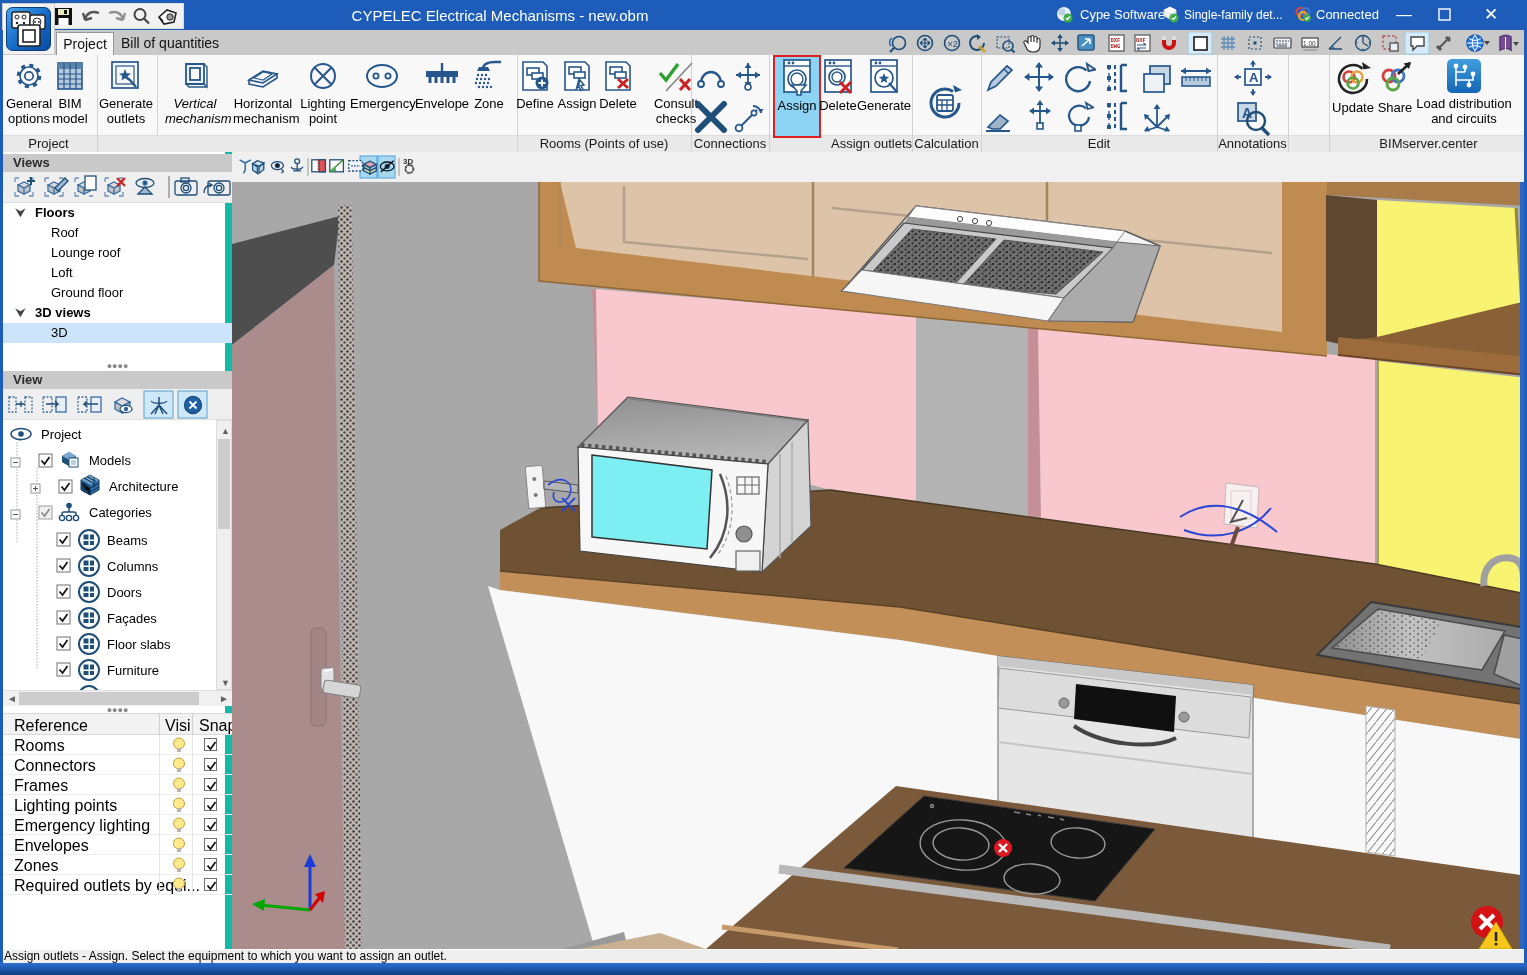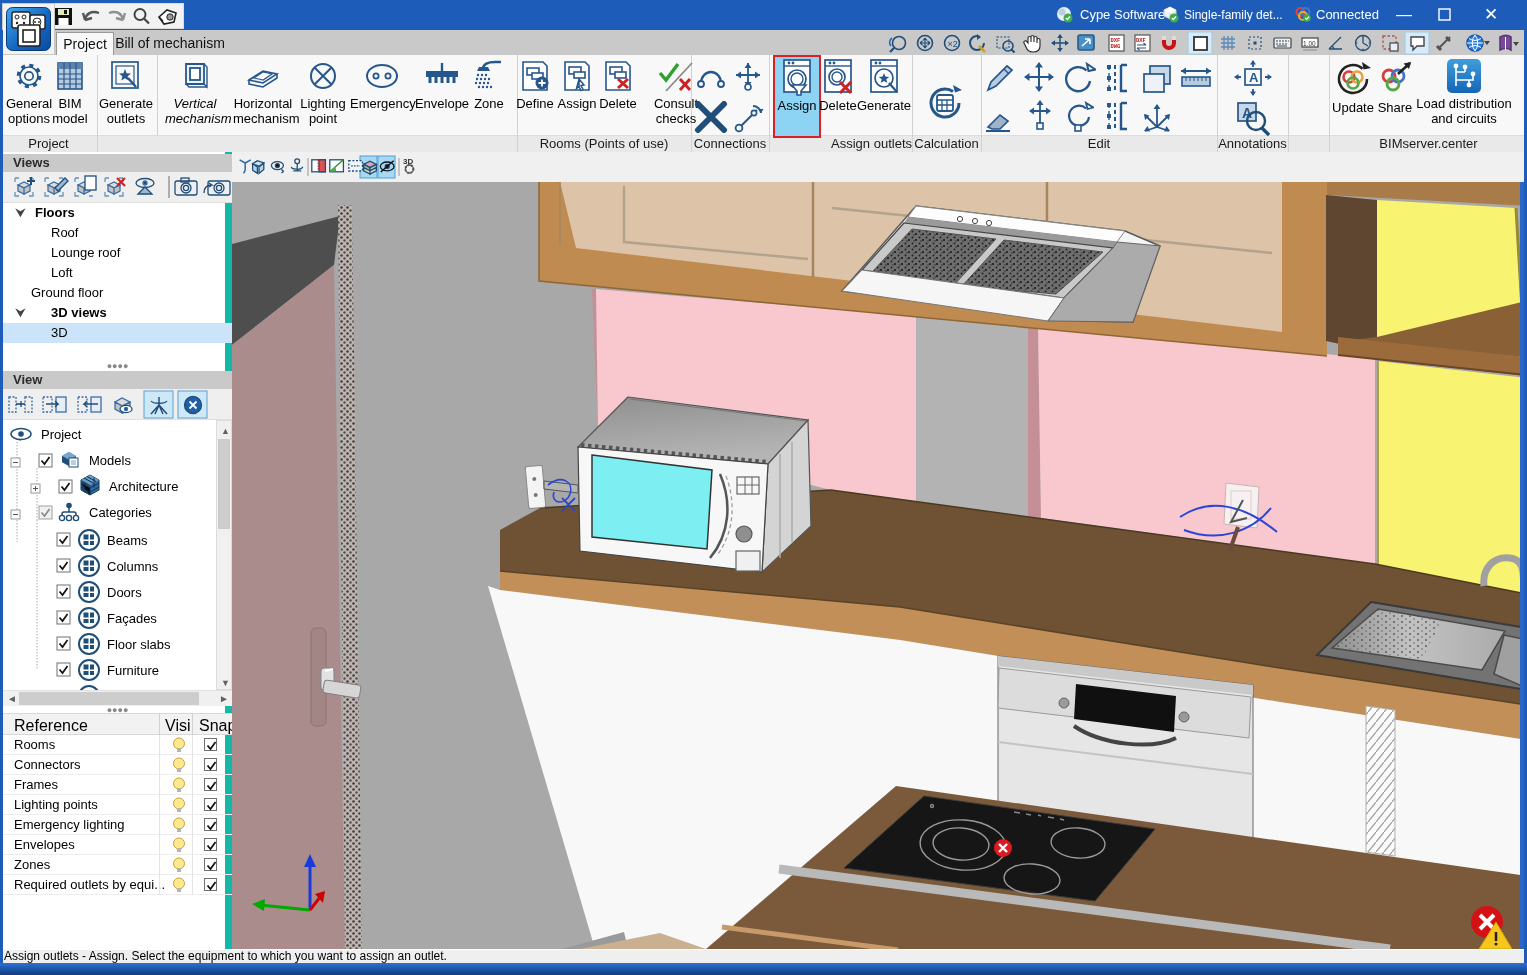--- a/index.html
+++ b/index.html
@@ -36,20 +36,21 @@
 
 #status { position:absolute; left:0; top:950px; width:1527px; height:13px; background:#efefef; font-size:12px; color:#000; padding-left:4px; line-height:13px; }
 #bottomblue { position:absolute; left:0; top:963px; width:1527px; height:12px; background:linear-gradient(#2e70cf,#1b54a8 55%,#123c7c); }
 #borderL { position:absolute; left:0; top:30px; width:3px; height:933px; background:#1d5cb8; }
 #borderR { position:absolute; right:0; top:30px; width:3px; height:933px; background:#1d5cb8; }
 </style>
 </head>
 <body>
 <div id="win">
 <div id="titlebar">
+  <div id="apptitle">CYPELEC Electrical Mechanisms - new.obm</div>
   <div class="titright" style="left:1056px;"><svg width="17" height="17" viewBox="0 0 17 17" style="display:inline-block;vertical-align:-4px;">
           <circle cx="8" cy="8" r="7" fill="#e8f0f8"></circle>
           <circle cx="6" cy="6" r="3.5" fill="#b8cfe4"></circle>
           <circle cx="12" cy="12" r="4.5" fill="#3fae49"></circle>
           <path d="M9.8 12l1.6 1.5 2.6-3" stroke="#fff" stroke-width="1.3" fill="none"></path>
         </svg></div>
   <div class="titright" style="left:1080px;">Cype Software</div>
   <div class="titright" style="left:1162px;"><svg width="17" height="17" viewBox="0 0 17 17" style="display:inline-block;vertical-align:-4px;">
           <path d="M8 1l6 3v6l-6 3-6-3V4z" fill="#f0f0f0" stroke="#ccc"></path>
           <path d="M8 1l6 3-6 3-6-3z" fill="#fff"></path>
@@ -92,21 +93,21 @@
         </g>
     <g transform="translate(154,3)">
           <path d="M2 9l8-7 9 3-2 9-10 2z" fill="#fff" stroke="#222" stroke-width="1.6"></path>
           <circle cx="13" cy="9" r="3.2" fill="#999" stroke="#222"></circle>
           <path d="M2 9l4 4" stroke="#222" stroke-width="1.3"></path>
         </g>
   </svg>
 </div>
 <div id="tabrow">
   <div class="tab" id="tab1">Project</div>
-  <div class="tab" id="tab2">Bill of mechanism</div>
+  <div class="tab" id="tab2">Bill of quantities</div>
   <div id="minitools" style="position:absolute;left:885px;top:2px;width:640px;height:23px;">
   <svg width="640" height="23" viewBox="0 0 640 23">
     <rect x="303" y="0" width="24" height="22" fill="#d6ebf7" stroke="#9ec9e4"></rect>
     <rect x="520" y="0" width="24" height="22" fill="#d6ebf7" stroke="#9ec9e4"></rect>
     <g stroke="#1f4e79" fill="none" stroke-width="1.6">
       <g transform="translate(4,2)">
               <circle cx="10" cy="9" r="6.5"></circle>
               <path d="M5 14L1 18" stroke-width="2.2"></path>
               <path d="M3 4c-3 2-3 6-1 8" stroke="#2a6ab0"></path>
             </g>
@@ -531,22 +532,22 @@
               <circle cx="15" cy="11" r="2.6" stroke="#1f4e79"></circle>
               <path d="M0 16c0-5 3-8 8-8l-3-2m3 2l-3 2" stroke="#1f4e79"></path>
             </g>
       </g>
     </svg>
   </div>
   <div class="trow" style="top:51px;"><span style="margin-left:12px;color:#444;">⮟</span><b style="margin-left:9px;">Floors</b></div>
   <div class="trow" style="top:71px;padding-left:48px;">Roof</div>
   <div class="trow" style="top:91px;padding-left:48px;">Lounge roof</div>
   <div class="trow" style="top:111px;padding-left:48px;">Loft</div>
-  <div class="trow" style="top:131px;padding-left:28px;">Ground floor</div>
-  <div class="trow" style="top:151px;"><span style="margin-left:12px;color:#444;">⮟</span><b style="margin-left:25px;">3D views</b></div>
+  <div class="trow" style="top:131px;padding-left:48px;">Ground floor</div>
+  <div class="trow" style="top:151px;"><span style="margin-left:12px;color:#444;">⮟</span><b style="margin-left:9px;">3D views</b></div>
   <div class="trow" style="top:171px;background:#cbe4f9;padding-left:48px;">3D</div>
   <div class="dots" style="top:212px;">●●●●</div>
   <div class="phead" style="top:219px;">View</div>
   <div class="ptool" style="top:237px;height:31px;">
     <svg width="229" height="31" viewBox="0 0 229 31">
       <rect x="141" y="2" width="29" height="27" fill="#cfe8f8" stroke="#5ba0d0"></rect>
       <rect x="175" y="2" width="29" height="27" fill="#cfe8f8" stroke="#5ba0d0"></rect>
       <g stroke="#3a6ea5" fill="none" stroke-width="1.3">
         <g transform="translate(6,5)">
               <rect x="0" y="3" width="7" height="15" stroke-dasharray="2 1.5"></rect>
@@ -830,21 +831,21 @@
           <div class="cb">
             <svg width="13" height="13">
               <path d="M2.5 6.5l3 3.5 5-7" stroke="#111" stroke-width="1.7" fill="none"></path>
             </svg>
           </div>
           <div class="vline1"></div>
           <div class="vline2"></div>
         </div>
   </div>
   <style>
-    .rrow { position:relative; width:229px; height:20px; font-size:13px; border-bottom:1px solid #ededed; }
+    .rrow { position:relative; width:229px; height:20px; font-size:16px; border-bottom:1px solid #ededed; }
     .rrow span { position:absolute; left:11px; top:2px; white-space:nowrap; }
     .rrow .bulb { position:absolute; left:169px; top:2px; }
     .rrow .cb { position:absolute; left:201px; top:3px; width:13px; height:13px; background:#fff; border:1px solid #707070; }
     .rrow .vline1 { position:absolute; left:156px; top:0; width:1px; height:20px; background:#e4e4e4; }
     .rrow .vline2 { position:absolute; left:189px; top:0; width:1px; height:20px; background:#e4e4e4; }
   </style>
 </div>
 <div id="vtool">
   <svg width="440" height="30" viewBox="0 0 440 30">
     <rect x="128" y="4" width="17" height="22" fill="#a8d8f0" stroke="#4a9fd8"></rect>

